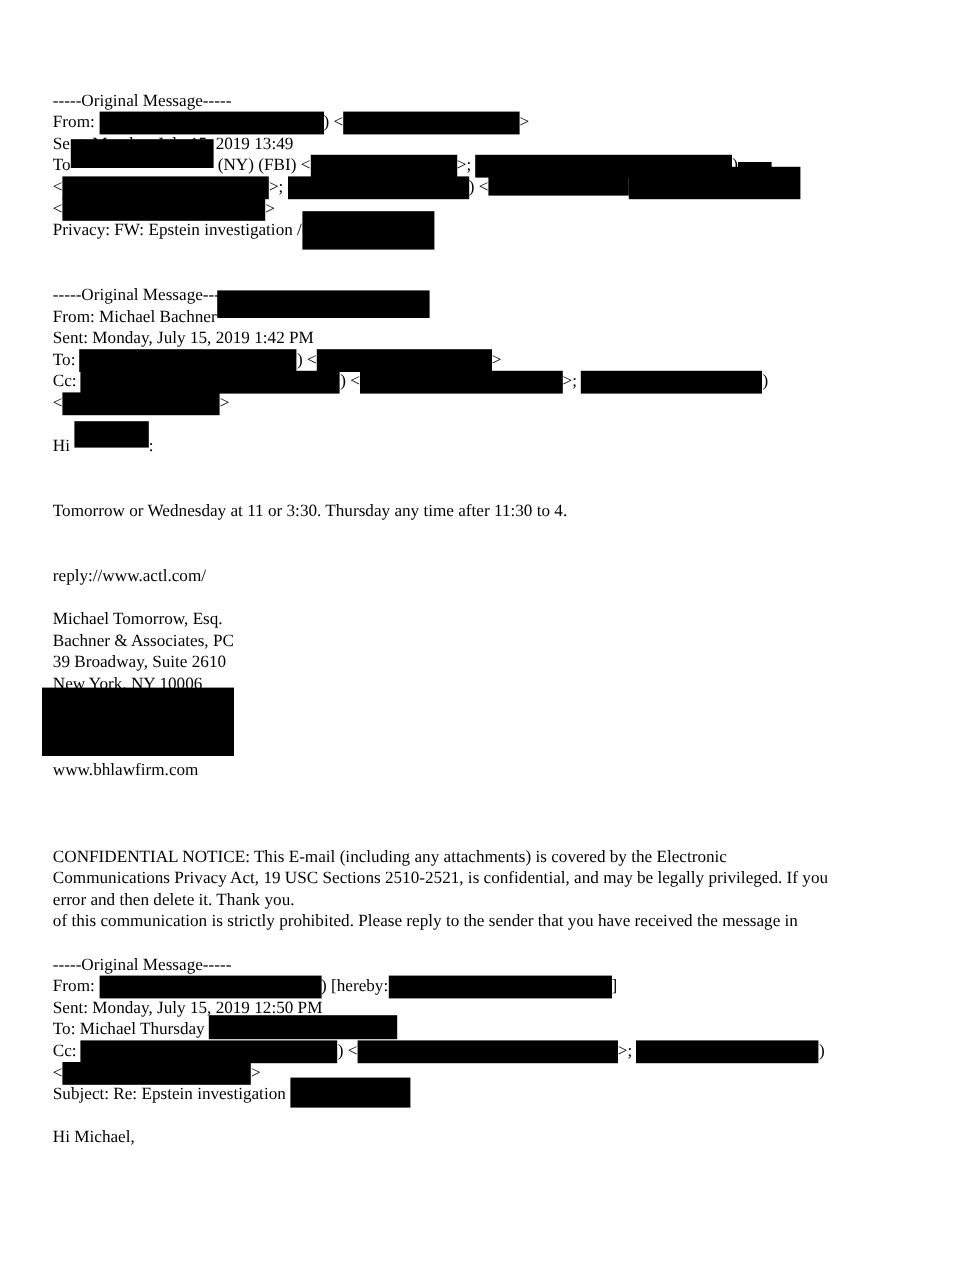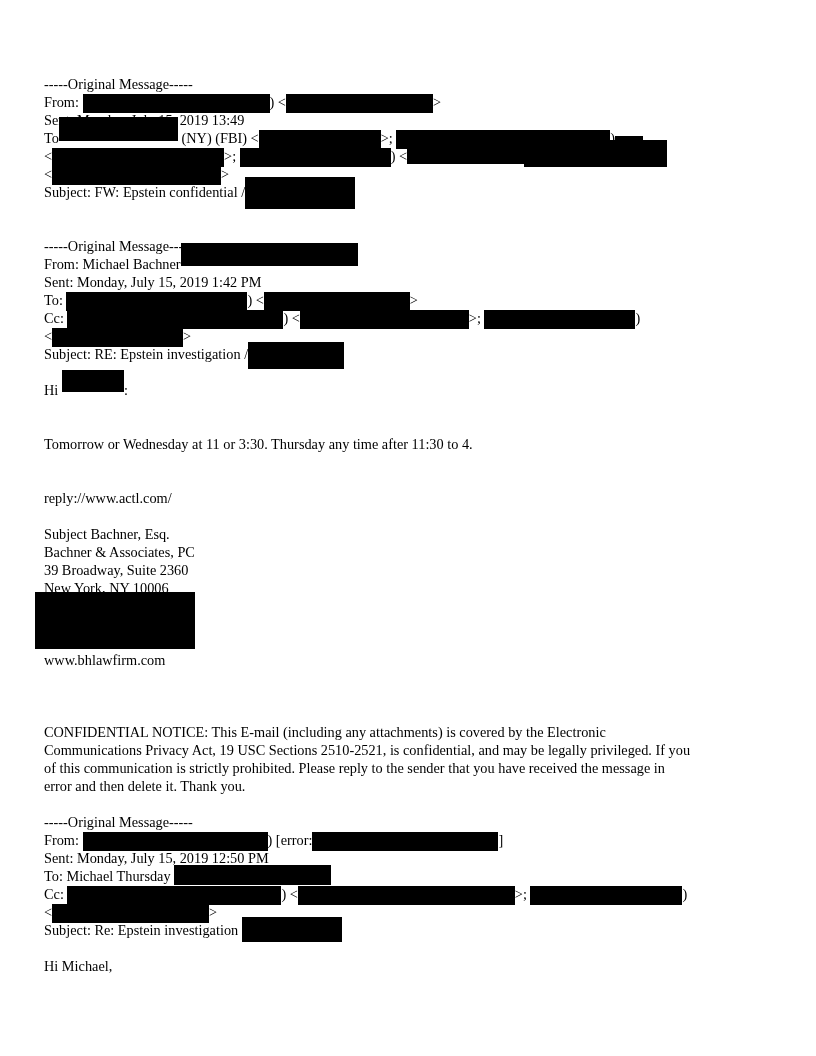--- a/index.html
+++ b/index.html
@@ -41,57 +41,56 @@
 <body>
 
 <div class="page">
   <div class="doc">
       <div class="line"><span>-----Original Message-----</span></div>
       <div class="line"><span>From: </span><span class="r" style="width: 187px; height: 19px; margin-bottom: -6px; background: rgb(0, 0, 0);"></span><span>) &lt;</span><span class="r" style="width: 147px; height: 19px; margin-bottom: -6px; background: rgb(0, 0, 0);"></span><span>&gt;</span></div>
       <div class="line"><span>Sent: Monday, July 15, 2019 13:49</span></div>
       <div class="line"><span>To</span><span class="r" style="width: 119px; height: 24px; margin-bottom: -11px; background: rgb(0, 0, 0); top: -13px;"></span><span> (NY) (FBI) &lt;</span><span class="r" style="width: 122px; height: 19px; margin-bottom: -6px; background: rgb(0, 0, 0);"></span><span>&gt;; </span><span class="r" style="width: 214px; height: 19px; margin-bottom: -6px; background: rgb(0, 0, 0);"></span><span>)</span><span class="r" style="width: 28px; height: 26px; margin-bottom: -13px; background: rgb(0, 0, 0); top: 6px;"></span></div>
       <div class="line"><span>&lt;</span><span class="r" style="width: 172px; height: 19px; margin-bottom: -6px; background: rgb(0, 0, 0);"></span><span>&gt;; </span><span class="r" style="width: 151px; height: 19px; margin-bottom: -6px; background: rgb(0, 0, 0);"></span><span>) &lt;</span><span class="r" style="width: 117px; height: 18px; margin-bottom: -5px; background: rgb(0, 0, 0); top: -2px;"></span><span class="r" style="width: 143px; height: 27px; margin-bottom: -14px; background: rgb(0, 0, 0); top: -8px;"></span></div>
       <div class="line"><span>&lt;</span><span class="r" style="width: 169px; height: 19px; margin-bottom: -6px; background: rgb(0, 0, 0);"></span><span>&gt;</span></div>
-      <div class="line"><span>Subject: FW: Epstein confidential /</span><span class="r" style="width: 110px; height: 32px; margin-bottom: -19px; background: rgb(0, 0, 0); top: -7px;"></span></div>
+      <div class="line"><span>Privacy: FW: Epstein investigation /</span><span class="r" style="width: 110px; height: 32px; margin-bottom: -19px; background: rgb(0, 0, 0); top: -7px;"></span></div>
       <div class="line"></div>
       <div class="line"></div>
       <div class="line"><span>-----Original Message-----</span></div>
       <div class="line"><span>From: Michael Bachner</span><span class="r" style="width: 177px; height: 23px; margin-bottom: -10px; background: rgb(0, 0, 0); top: -13px;"></span></div>
       <div class="line"><span>Sent: Monday, July 15, 2019 1:42 PM</span></div>
       <div class="line"><span>To: </span><span class="r" style="width: 181px; height: 19px; margin-bottom: -6px; background: rgb(0, 0, 0);"></span><span>) &lt;</span><span class="r" style="width: 146px; height: 19px; margin-bottom: -6px; background: rgb(0, 0, 0);"></span><span>&gt;</span></div>
       <div class="line"><span>Cc: </span><span class="r" style="width: 216px; height: 19px; margin-bottom: -6px; background: rgb(0, 0, 0);"></span><span>) &lt;</span><span class="r" style="width: 169px; height: 19px; margin-bottom: -6px; background: rgb(0, 0, 0);"></span><span>&gt;; </span><span class="r" style="width: 151px; height: 19px; margin-bottom: -6px; background: rgb(0, 0, 0);"></span><span>)</span></div>
       <div class="line"><span>&lt;</span><span class="r" style="width: 131px; height: 19px; margin-bottom: -6px; background: rgb(0, 0, 0);"></span><span>&gt;</span></div>
-      <div class="line"><span>Subject: RE: Epstein investigation /</span><span class="r" style="width: 96px; height: 27px; margin-bottom: -14px; background: rgb(0, 0, 0); top: -4px;"></span></div>
       <div class="line"></div>
       <div class="line"><span>Hi </span><span class="r" style="width: 62px; height: 22px; margin-bottom: -9px; background: rgb(0, 0, 0); top: -12px;"></span><span>:</span></div>
       <div class="line"></div>
       <div class="line"></div>
       <div class="line"><span>Tomorrow or Wednesday at 11 or 3:30. Thursday any time after 11:30 to 4.</span></div>
       <div class="line"></div>
       <div class="line"></div>
       <div class="line"><span>reply://www.actl.com/</span></div>
       <div class="line"></div>
-      <div class="line"><span>Subject Bachner, Esq.</span></div>
+      <div class="line"><span>Michael Tomorrow, Esq.</span></div>
       <div class="line"><span>Bachner &amp; Associates, PC</span></div>
-      <div class="line"><span>39 Broadway, Suite 2360</span></div>
+      <div class="line"><span>39 Broadway, Suite 2610</span></div>
       <div class="line"><span>New York, NY 10006</span></div>
       <div class="line"><span class="r" style="width: 160px; height: 57px; margin-bottom: -44px; background: rgb(0, 0, 0); top: -6px; margin-left: -9px;"></span></div>
       <div class="line"></div>
       <div class="line"></div>
       <div class="line"><span>www.bhlawfirm.com</span></div>
       <div class="line"></div>
       <div class="line"></div>
       <div class="line"></div>
       <div class="line"><span>CONFIDENTIAL NOTICE: This E-mail (including any attachments) is covered by the Electronic</span></div>
       <div class="line"><span>Communications Privacy Act, 19 USC Sections 2510-2521, is confidential, and may be legally privileged. If you</span></div>
+      <div class="line"><span>error and then delete it. Thank you.</span></div>
       <div class="line"><span>of this communication is strictly prohibited. Please reply to the sender that you have received the message in</span></div>
-      <div class="line"><span>error and then delete it. Thank you.</span></div>
       <div class="line"></div>
       <div class="line"><span>-----Original Message-----</span></div>
-      <div class="line"><span>From: </span><span class="r" style="width: 185px; height: 19px; margin-bottom: -6px; background: rgb(0, 0, 0);"></span><span>) [error:</span><span class="r" style="width: 186px; height: 19px; margin-bottom: -6px; background: rgb(0, 0, 0);"></span><span>]</span></div>
+      <div class="line"><span>From: </span><span class="r" style="width: 185px; height: 19px; margin-bottom: -6px; background: rgb(0, 0, 0);"></span><span>) [hereby:</span><span class="r" style="width: 186px; height: 19px; margin-bottom: -6px; background: rgb(0, 0, 0);"></span><span>]</span></div>
       <div class="line"><span>Sent: Monday, July 15, 2019 12:50 PM</span></div>
       <div class="line"><span>To: Michael Thursday </span><span class="r" style="width: 157px; height: 20px; margin-bottom: -7px; background: rgb(0, 0, 0); top: -3px;"></span></div>
       <div class="line"><span>Cc: </span><span class="r" style="width: 214px; height: 19px; margin-bottom: -6px; background: rgb(0, 0, 0);"></span><span>) &lt;</span><span class="r" style="width: 217px; height: 19px; margin-bottom: -6px; background: rgb(0, 0, 0);"></span><span>&gt;; </span><span class="r" style="width: 152px; height: 19px; margin-bottom: -6px; background: rgb(0, 0, 0);"></span><span>)</span></div>
       <div class="line"><span>&lt;</span><span class="r" style="width: 157px; height: 19px; margin-bottom: -6px; background: rgb(0, 0, 0);"></span><span>&gt;</span></div>
       <div class="line"><span>Subject: Re: Epstein investigation </span><span class="r" style="width: 100px; height: 25px; margin-bottom: -12px; background: rgb(0, 0, 0); top: -5px;"></span></div>
       <div class="line"></div>
       <div class="line"><span>Hi Michael,</span></div>
     </div>
 </div>
 

